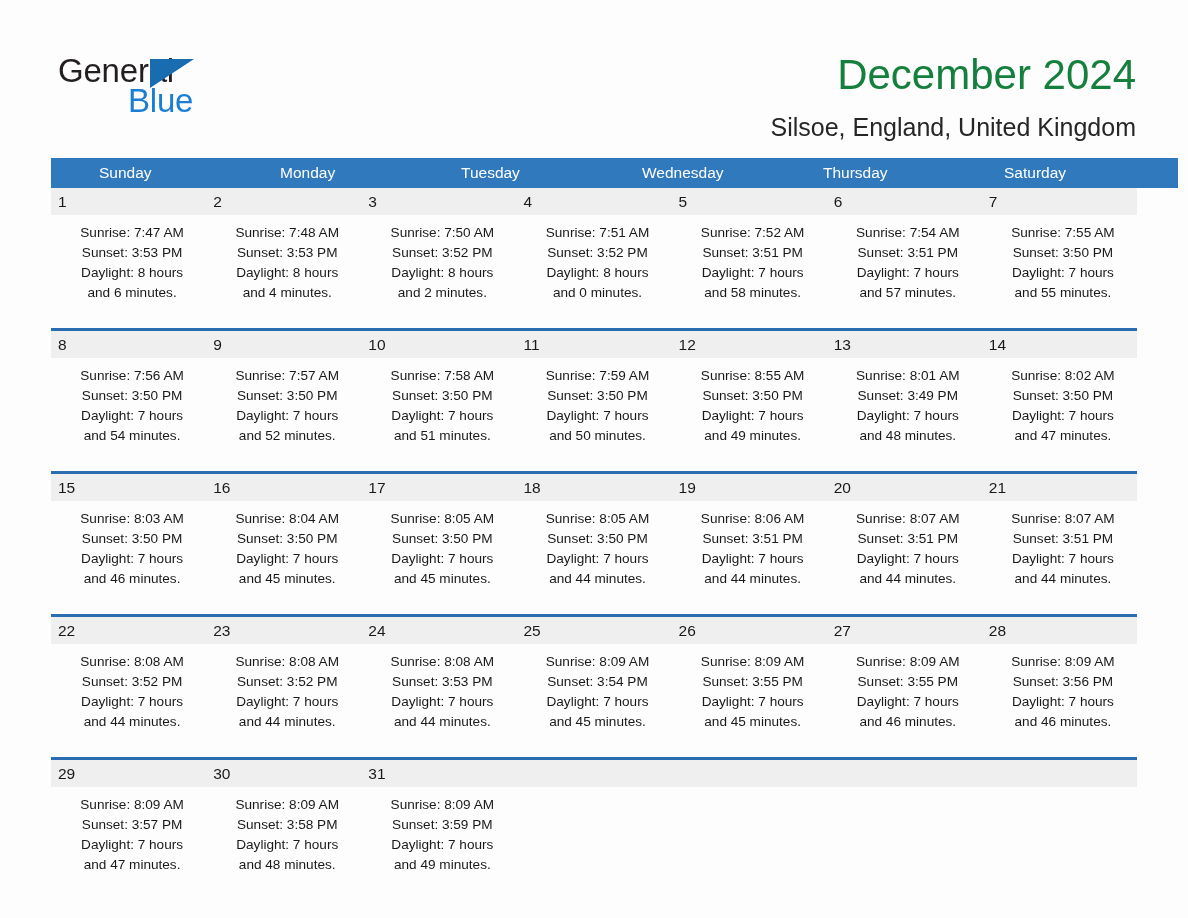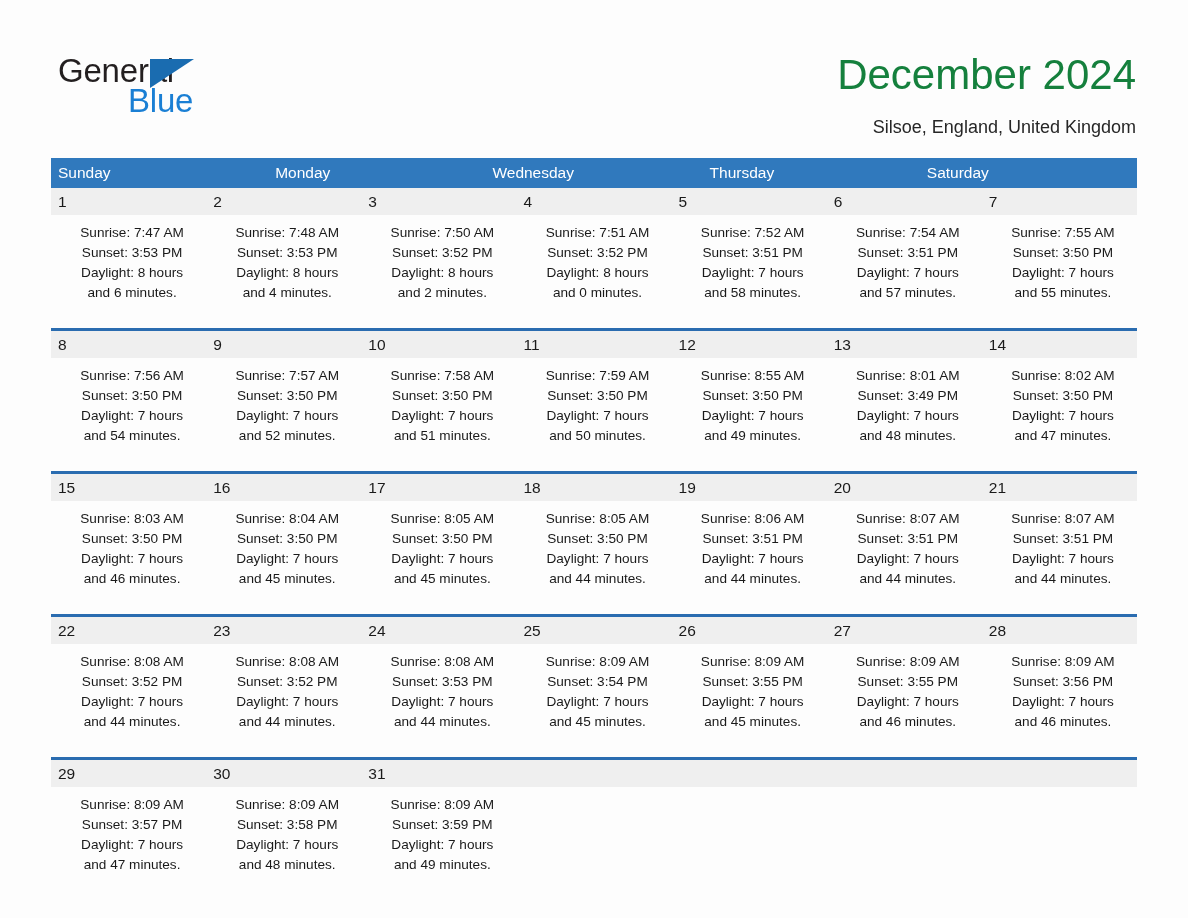--- a/index.html
+++ b/index.html
@@ -73,40 +73,41 @@
     line-height: 50px;
     color: #15803d;
     font-weight: normal;
     text-align: right;
     white-space: nowrap;
   }
   .subtitle {
     position: absolute;
     right: 52px;
     top: 112px;
-    font-size: 18px;
+    font-size: 25px;
     line-height: 30px;
     color: #262626;
     font-weight: normal;
     text-align: right;
     white-space: nowrap;
   }
 
   
   .calendar {
     position: absolute;
     left: 51px;
     top: 158px;
     width: 1086px;
   }
   .weekday-row {
     display: flex;
     width: 1086px;
     height: 30px;
     background: #3079bd;
+    padding-left: 41px;
   }
   .weekday {
     flex: 1 1 0;
     box-sizing: border-box;
     padding: 4px 0 0 7px;
     color: #ffffff;
     font-size: 15.5px;
     line-height: 22px;
     white-space: nowrap;
   }
@@ -170,20 +171,21 @@
     </div>
 
     <div class="title">December 2024</div>
     <div class="subtitle">Silsoe, England, United Kingdom</div>
   </div>
 
   <div class="calendar">
     <div class="weekday-row">
       <div class="weekday">Sunday</div>
       <div class="weekday">Monday</div>
+      <div class="weekday">Tuesday</div>
       <div class="weekday">Wednesday</div>
       <div class="weekday">Thursday</div>
       <div class="weekday">Saturday</div>
     </div>
 
     <div id="weeks-container">
         <div class="week">
           <div class="week-body">
             <div class="daycell">
               <div class="daynum">1</div>

